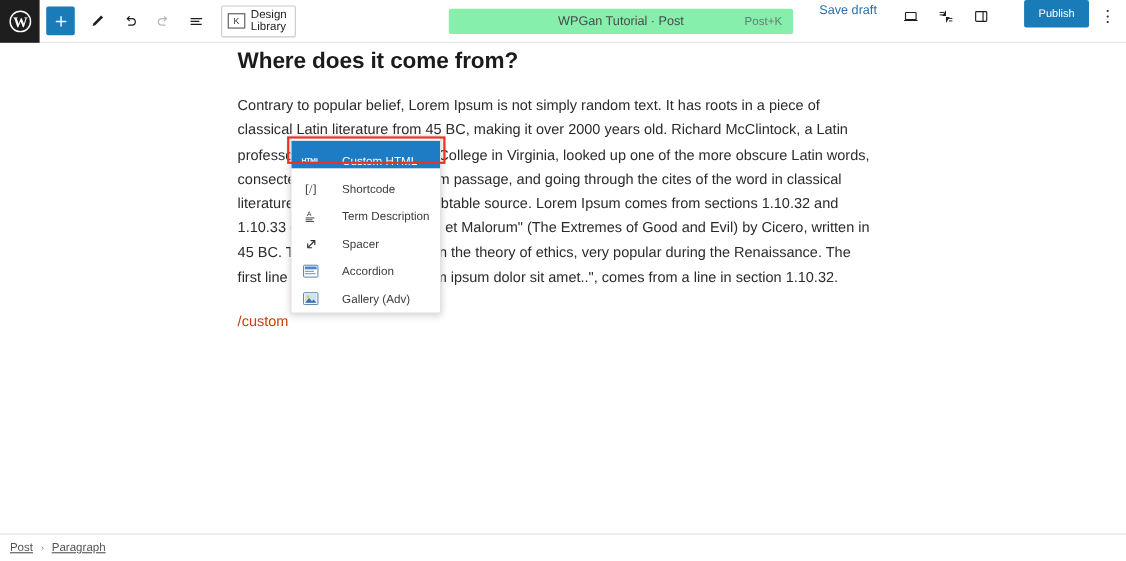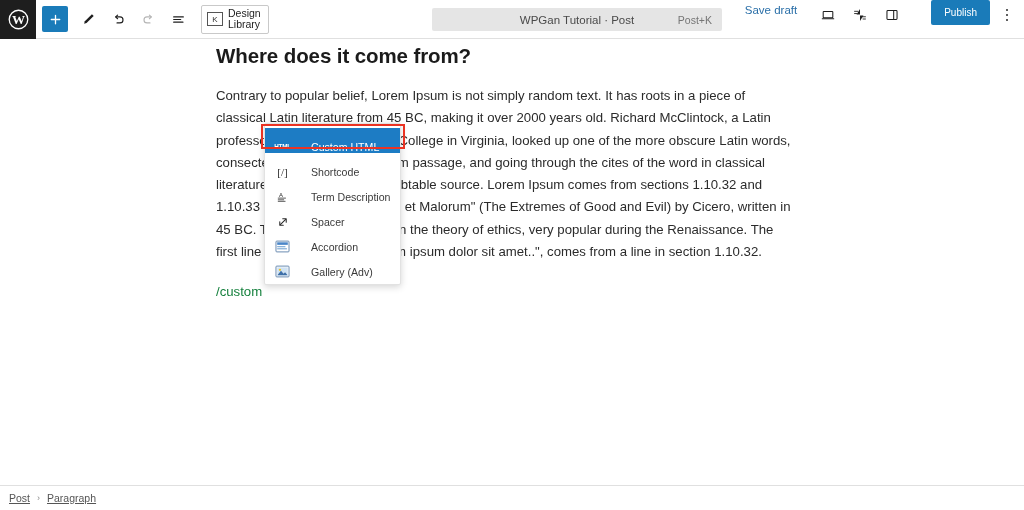--- a/index.html
+++ b/index.html
@@ -68,23 +68,23 @@
   .el-circle {
     width: 15px; height: 15px; border-radius: 50%;
     background: #fff; display: flex; align-items: center; justify-content: center;
     flex: none;
   }
   .el-circle i {
     display: block; width: 2px; height: 7px; background: #1a6fad; margin: 0 0.7px;
   }
 
   .cmdbar {
-    position: absolute; left: 432px; top: 8px;
-    width: 290px; height: 23px;
-    background: #e5e5e5; border-radius: 2px;
+    position: absolute; left: 408px; top: 8px;
+    width: 313px; height: 23px;
+    background: #86efac; border-radius: 2px;
     display: flex; align-items: center; justify-content: center;
     cursor: pointer;
   }
   .cmdbar-title { font-size: 11.5px; color: #4a4a4a; }
   .cmdbar-kbd {
     position: absolute; right: 10px; top: 50%; transform: translateY(-50%);
     font-size: 10.5px; color: #757575;
   }
 
   .tb-right {
@@ -117,21 +117,21 @@
   }
   .doc h2 {
     font-size: 20.5px; font-weight: bold; color: #1b1b1b;
     margin-top: 5px; letter-spacing: -0.1px;
   }
   .doc p {
     font-size: 13.2px; line-height: 22.3px; color: #2b2b2b;
     margin-top: 17px; text-align: left;
   }
   .doc p.slash {
-    margin-top: 18px; color: #15803d;
+    margin-top: 18px; color: #c2410c;
   }
 
   
   .slash-menu {
     position: absolute; left: 264px; top: 123px;
     width: 137px;
     background: #ffffff;
     border: 1px solid #e2e2e2;
     box-shadow: 0 2px 7px rgba(0,0,0,0.17);
     border-radius: 2px;

